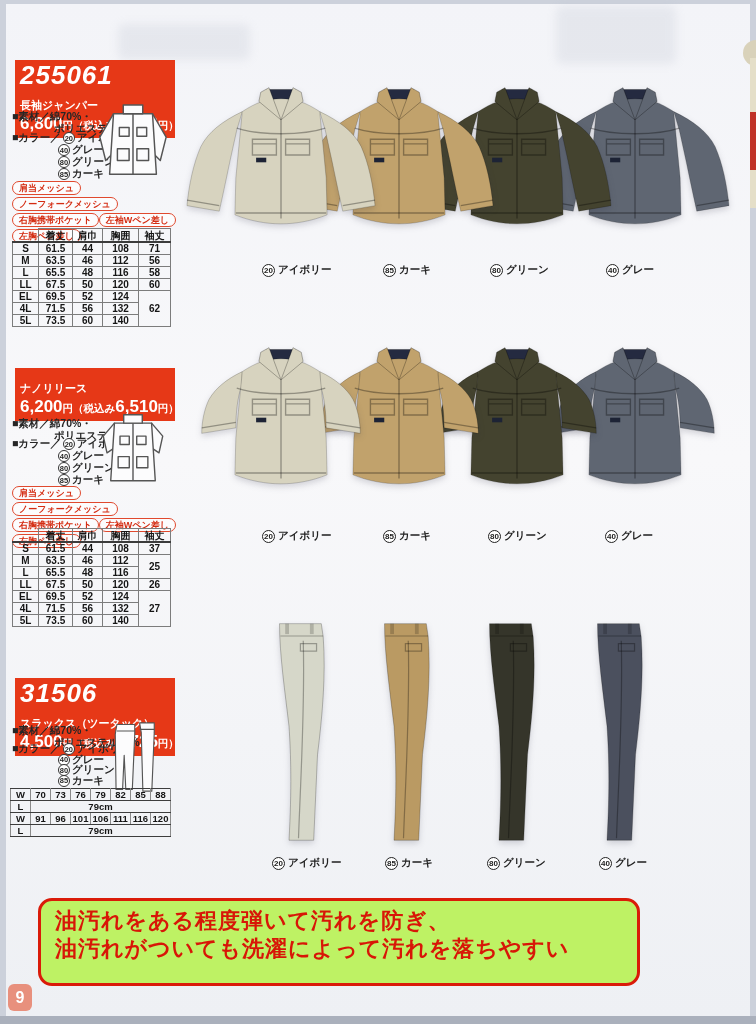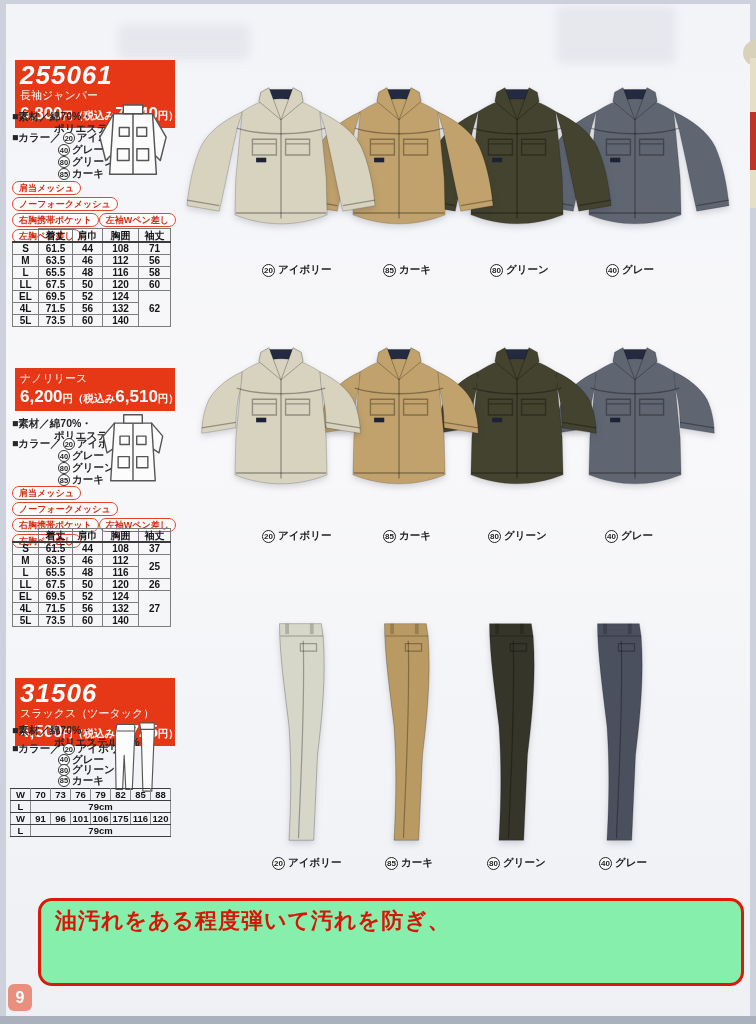--- a/index.html
+++ b/index.html
@@ -16,21 +16,21 @@
 
   
   .notch{position:absolute;right:-13px;top:40px;width:26px;height:26px;border-radius:50%;background:#d9d2ba;}
   .edgestrip{position:absolute;right:0;top:58px;width:6px;height:150px;background:#e5dfc8;}
   .redstrip{position:absolute;right:0;top:112px;width:6px;height:58px;background:#c03328;}
 
   
   .phead{position:absolute;width:160px;background:#e63817;color:#fff;
     padding:3px 5px 4px;box-sizing:border-box;}
   .pcode{font-size:26px;font-weight:800;font-style:italic;line-height:25px;letter-spacing:1px;}
-  .pname{font-size:11px;font-weight:400;margin-top:0;}
+  .pname{font-size:11px;font-weight:700;margin-top:10px;}
   .pprice{font-size:10.5px;font-weight:800;margin-top:1px;white-space:nowrap;}
   .pprice .big{font-size:17px;}
 
   
   .spec{position:absolute;font-size:10.5px;font-weight:700;color:#262626;line-height:12px;}
   .indent2{margin-left:42px;}
   .colorspec{position:absolute;font-size:10.5px;font-weight:700;color:#262626;}
   .cline{height:12px;display:flex;align-items:center;gap:2px;}
   .cline.indent{margin-left:46px;}
   .tight .cline{height:10.5px;}
@@ -53,22 +53,22 @@
 
   
   .photo{position:absolute;}
   .photo svg{filter:drop-shadow(0 3px 3px rgba(40,40,60,0.18));}
   .lineicon{position:absolute;}
   .plabel{position:absolute;font-size:10.5px;font-weight:700;color:#222;display:flex;align-items:center;gap:3px;white-space:nowrap;}
   .cnum2{width:13px;height:13px;border:1px solid #222;border-radius:50%;display:inline-flex;flex:0 0 auto;
     align-items:center;justify-content:center;font-size:8px;font-weight:700;background:#fff;box-sizing:border-box;}
 
   
-  .notebox{position:absolute;left:38px;top:898px;width:706px;height:88px;border:3px solid #da1b09;
-    border-radius:14px;background:#86efac;box-sizing:border-box;padding:6px 14px;}
+  .notebox{position:absolute;left:38px;top:898px;width:602px;height:88px;border:3px solid #da1b09;
+    border-radius:14px;background:#bef264;box-sizing:border-box;padding:6px 14px;}
   .noteline{font-size:22px;font-weight:800;color:#d81607;line-height:28px;letter-spacing:1px;}
 
   .pagenum{position:absolute;left:8px;top:984px;width:24px;height:27px;background:#e8907d;border-radius:6px;
     color:#fff;font-size:16px;font-weight:800;display:flex;align-items:center;justify-content:center;}
 </style>
 </head>
 <body>
 
 <svg width="0" height="0" style="position:absolute" aria-hidden="true">
 <defs>
@@ -481,21 +481,21 @@
   <tr>
         <th>L</th>
         <td colspan="7">79cm</td>
       </tr>
   <tr>
         <th>W</th>
         <td>91</td>
         <td>96</td>
         <td>101</td>
         <td>106</td>
-        <td>175</td>
+        <td>111</td>
         <td>116</td>
         <td>120</td>
       </tr>
   <tr>
         <th>L</th>
         <td colspan="7">79cm</td>
       </tr>
 </tbody>
   </table>
 
@@ -523,16 +523,17 @@
     <span class="cnum2">80</span>
     <span>グリーン</span>
   </div>
 <div class="plabel" style="left:599px;top:856px">
     <span class="cnum2">40</span>
     <span>グレー</span>
   </div>
 
 <div class="notebox">
   <div class="noteline">油汚れをある程度弾いて汚れを防ぎ、</div>
+  <div class="noteline">油汚れがついても洗濯によって汚れを落ちやすい</div>
 </div>
 
 <div class="pagenum">9</div>
 <div class="bottom-edge"></div>
 
 </body></html>

